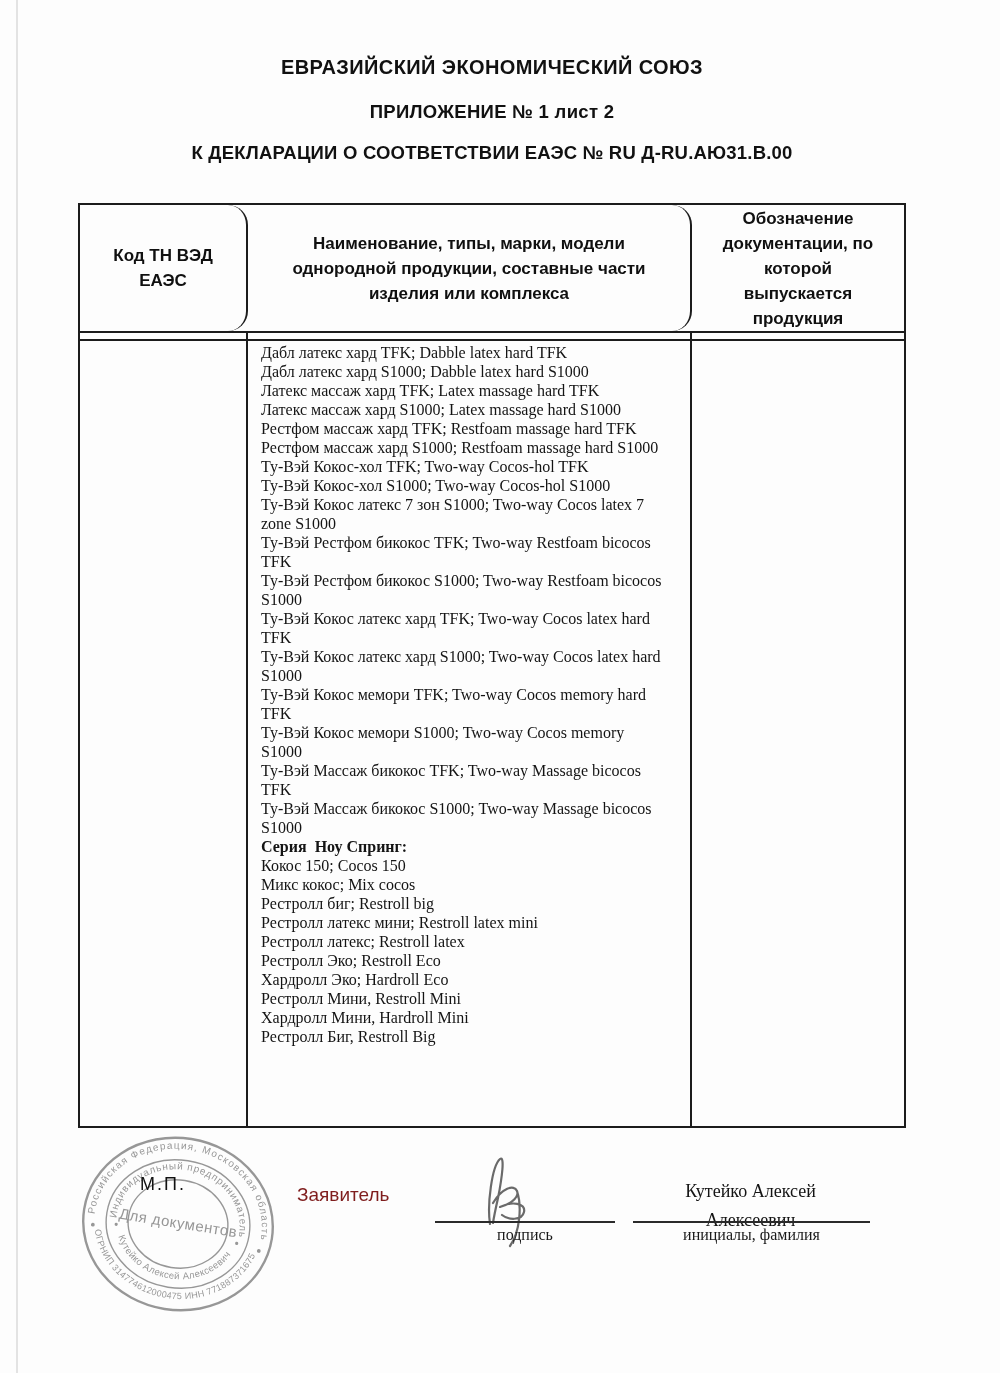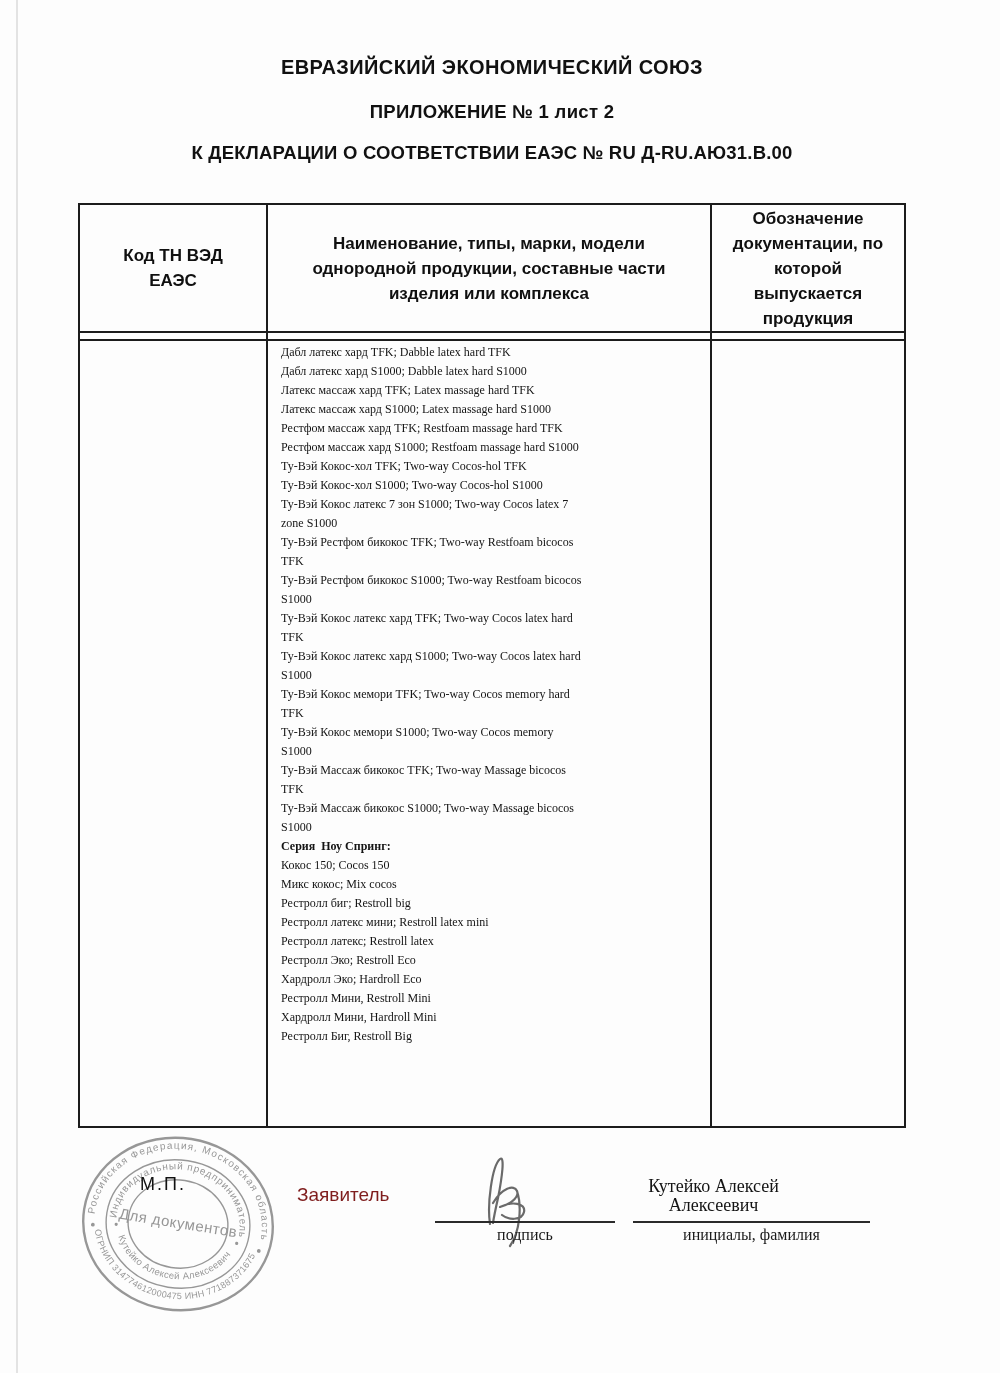--- a/index.html
+++ b/index.html
@@ -25,32 +25,32 @@
   .doc-table {
     position: absolute; left: 78px; top: 203px; width: 828px; height: 925px;
     border: 2px solid var(--line-black);
     display: flex; flex-direction: column;
     background: transparent;
   }
   .trow { display: flex; }
   .thead { height: 128px; border-bottom: 2px solid var(--line-black); }
   .gap-row { height: 8px; border-bottom: 2px solid var(--line-black); }
   .tbody { flex: 1; }
-  .c1 { width: 188px; border-right: 2px solid var(--line-black); }
+  .c1 { width: 168px; border-right: 2px solid var(--line-black); }
   .c2 { width: 444px; border-right: 2px solid var(--line-black); }
   .c3 { flex: 1; }
   .th {
     display: flex; align-items: center; justify-content: center;
     text-align: center; font-weight: bold; font-size: 17px; line-height: 25px;
-    white-space: pre-line; color: #101010; padding: 0 10px;
+    white-space: pre-line; color: #101010; padding: 0 10px; border-radius: 20px;
   }
   .cell-body { padding: 2px 8px 0 13px; }
   .product-line {
     font-family: "Liberation Serif", serif;
-    font-size: 12px; line-height: 19px; white-space: pre; color: #141414;
+    font-size: 16px; line-height: 19px; white-space: pre; color: #141414;
   }
   .product-line.bold { font-weight: bold; }
 
   .mp-label {
     position: absolute; left: 140px; top: 1174px;
     font-size: 18px; letter-spacing: 2px; color: #111; font-weight: 500;
   }
   .applicant-label {
     position: absolute; left: 297px; top: 1184px;
     font-size: 19px; color: #7f1d1d; font-weight: 500;
@@ -72,22 +72,22 @@
   .rule { position: absolute; height: 2px; background: #2a2a2a; }
   .sig-rule  { left: 435px; top: 1221px; width: 180px; }
   .name-rule { left: 633px; top: 1221px; width: 237px; }
   .caption {
     position: absolute; top: 1226px; text-align: center;
     font-size: 16px; color: #1a1a1a; font-weight: 500; font-family: Liberation Serif, serif;
   }
   .caption.sig-cap  { left: 435px; width: 180px; }
   .caption.name-cap { left: 633px; width: 237px; }
   .applicant-name {
-    position: absolute; left: 595px; top: 1177px; width: 237px;
-    font-family: "Liberation Serif", serif; font-size: 18px; line-height: 19px;
+    position: absolute; left: 632px; top: 1177px; width: 237px;
+    font-family: "Liberation Serif", serif; font-size: 18px; line-height: 29px;
     text-align: center; white-space: pre-line; color: #141414;
   }
 </style>
 </head>
 <body>
 
 <div class="scan-edge"></div>
 
 <div class="titles">
   <div class="title t1">ЕВРАЗИЙСКИЙ ЭКОНОМИЧЕСКИЙ СОЮЗ</div>

